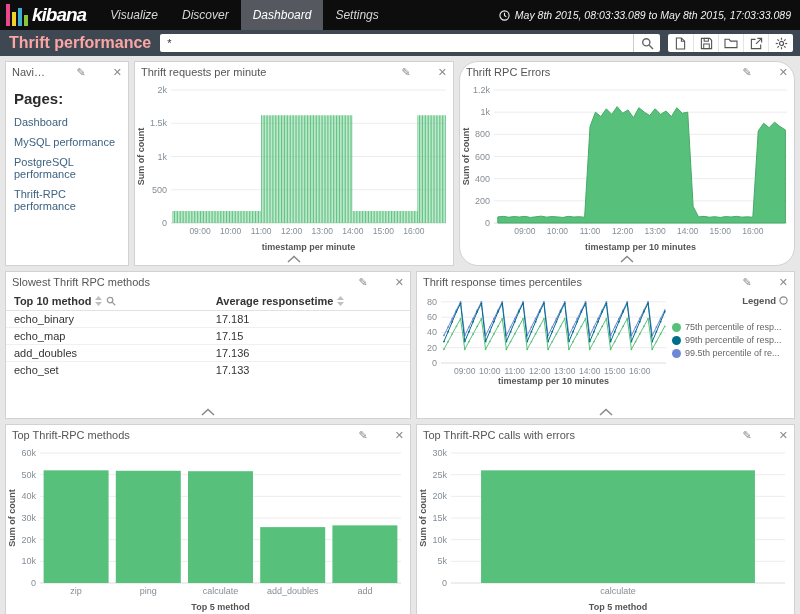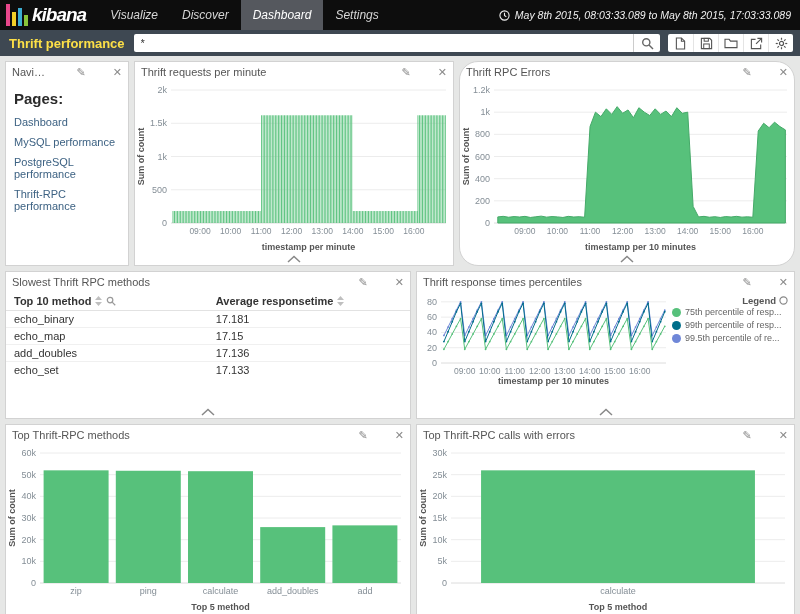--- a/index.html
+++ b/index.html
@@ -16,21 +16,21 @@
   .lb3{height:18px;background:#3caed2;}
   .lb4{height:11px;background:#8ac539;}
   .logo-text{font-size:19px;font-weight:bold;letter-spacing:-1px;color:#fff;}
   .nav-tabs{display:flex;align-items:stretch;}
   .nav-item{padding:0 12px;line-height:30px;font-size:12px;color:#d6d6d6;cursor:pointer;}
   .nav-item.active{background:#55585e;color:#fff;}
   .time-range{margin-left:auto;display:flex;align-items:center;gap:5px;padding-right:9px;font-size:10.5px;color:#f0f0f0;cursor:pointer;white-space:nowrap;}
 
   
   .query-bar{height:26px;background:#3e4852;display:flex;align-items:center;padding:0 7px;}
-  .qtitle{font-size:13px;font-weight:bold;color:#fde047;margin:0 9px 0 2px;white-space:nowrap;}
+  .qtitle{font-size:16px;font-weight:bold;color:#fca5a5;margin:0 9px 0 2px;white-space:nowrap;}
   .query-input{flex:1;height:18px;border:none;border-radius:2px 0 0 2px;padding:0 7px;font-size:11px;color:#333;outline:none;font-family:"Liberation Sans",sans-serif;}
   .search-btn{height:18px;width:27px;background:#fff;border:none;border-left:1px solid #ccc;border-radius:0 2px 2px 0;display:flex;align-items:center;justify-content:center;cursor:pointer;padding:0;}
   .actions{display:flex;align-items:center;height:18px;background:#fff;border-radius:2px;margin-left:8px;}
   .action-btn{width:25px;height:18px;display:flex;align-items:center;justify-content:center;background:none;border:none;border-left:1px solid #e4e4e4;cursor:pointer;padding:0;}
   .action-btn.first{border-left:none;}
 
   
   .content{padding:5px;display:flex;flex-direction:column;gap:5px;}
   .row{display:flex;gap:5px;}
   .row1{height:205px;} .row2{height:148px;} .row3{height:203px;}
@@ -59,21 +59,21 @@
   .slowest-table th{text-align:left;padding:3px 8px;font-weight:bold;border-bottom:1px solid #e2e2e2;white-space:nowrap;overflow:hidden;}
   .slowest-table th .hdr{display:inline-flex;align-items:center;gap:4px;}
   .slowest-table td{padding:2px 8px;border-top:1px solid #f0f0f0;}
   .slowest-table tr:first-child td{border-top:none;}
   .col1{width:46%;}
 
   
   .pct-flex{flex:1;display:flex;min-height:0;}
   .pct-chart{width:253px;flex:none;}
   .legend{flex:1;padding:3px 6px 0 2px;font-size:9px;color:#666;overflow:hidden;}
-  .legend-header{display:flex;justify-content:flex-end;align-items:center;gap:3px;font-weight:bold;color:#555;margin-bottom:1px;cursor:pointer;font-size:9.5px;}
+  .legend-header{display:flex;justify-content:flex-end;align-items:center;gap:3px;font-weight:bold;color:#555;margin-bottom:16px;cursor:pointer;font-size:9.5px;}
   .legend-entry{display:flex;align-items:center;gap:4px;margin-bottom:3px;cursor:pointer;}
   .legend-dot{width:9px;height:9px;border-radius:50%;flex:none;}
   .legend-label{white-space:nowrap;overflow:hidden;}
 </style>
 </head>
 <body>
 
 <div class="app">
 
   <header class="navbar">

